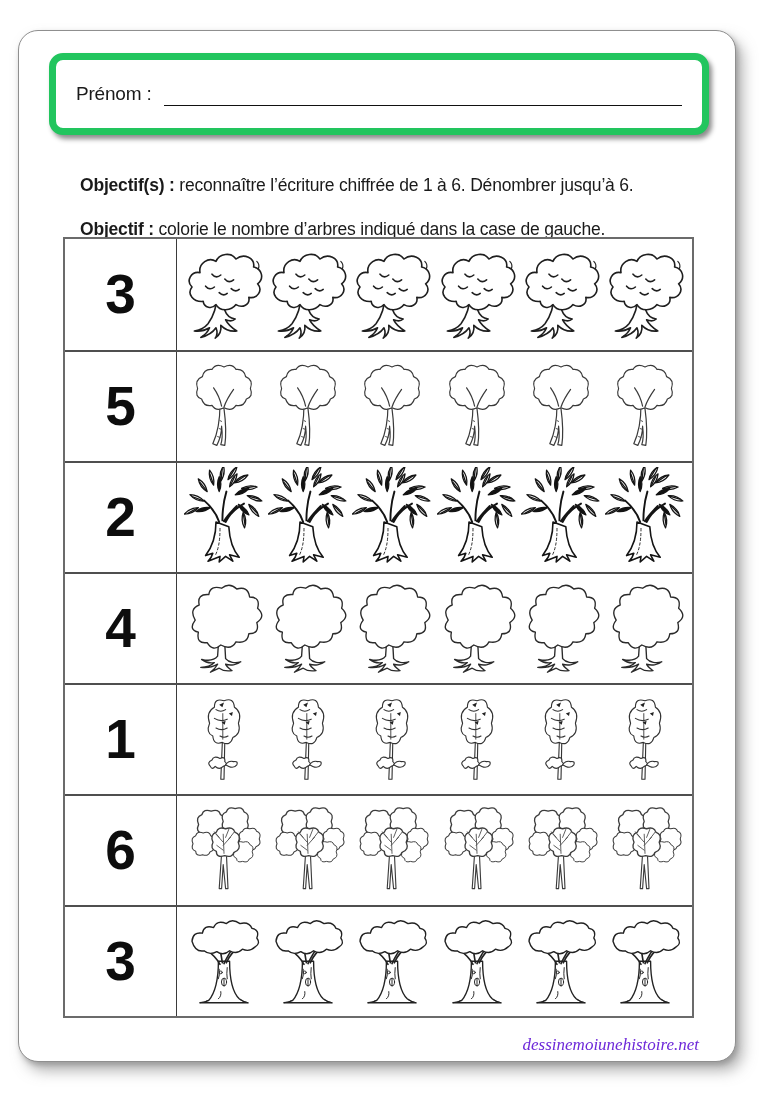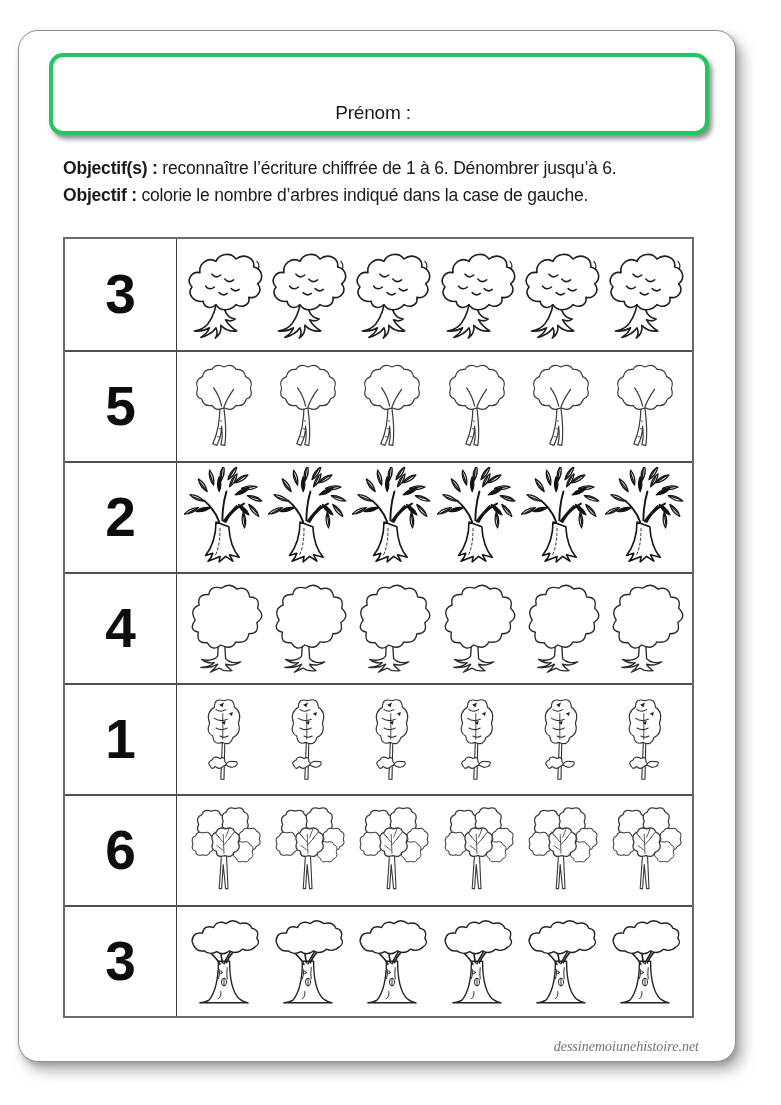--- a/index.html
+++ b/index.html
@@ -8,54 +8,54 @@
     font-family:"Liberation Sans",sans-serif;color:#1a1a1a;
     position:relative;overflow:hidden;
   }
   .sheet{
     position:absolute;left:18px;top:30px;width:716px;height:1030px;
     background:#fff;border:1.5px solid #8f8f8f;border-radius:20px;
     box-shadow:7px 9px 14px rgba(110,110,110,.5), 2px 3px 5px rgba(90,90,90,.35);
   }
   .idbox{
     position:absolute;left:30px;top:22px;right:26px;height:82px;
-    border:4px solid #22c55e;border-radius:14px;background:#fff;
+    border:7px solid #22c55e;border-radius:14px;background:#fff;
     box-shadow:3px 4px 5px rgba(0,0,0,.45);
-    display:flex;flex-direction:row;justify-content:space-evenly;
+    display:flex;flex-direction:column;justify-content:space-evenly;
     padding:6px 20px;box-sizing:border-box;
   }
   .idrow{display:flex;align-items:flex-end;gap:12px;font-size:19px;letter-spacing:-.2px;}
   .idlabel{white-space:nowrap;padding-bottom:1px;}
   .writeline{flex:1;border-bottom:1.8px solid #111;height:1.15em;}
   .instructions{
     position:absolute;left:44px;top:124px;width:640px;
     font-size:17.5px;line-height:1.52;letter-spacing:-.2px;
   }
-  .instr{margin:0;}
+  .instr{margin:17px;}
   .b{font-weight:bold;}
   .extable{
     position:absolute;left:44px;top:206px;width:631px;
     border:2.5px solid #6b6b6b;box-sizing:border-box;background:#fff;
   }
   .trow{display:flex;height:111px;box-sizing:border-box;}
   .trow + .trow{border-top:2px solid #4f4f4f;}
   .numcell{
     width:112px;flex:0 0 112px;border-right:1.8px solid #3b3b3b;
     display:flex;align-items:center;justify-content:center;box-sizing:border-box;
   }
   .num{font-size:55px;font-weight:bold;color:#0d0d0d;line-height:1;}
   .treecell{
     flex:1;display:flex;align-items:center;justify-content:space-evenly;
     padding:2px 3px;overflow:hidden;
   }
   .tree{width:80px;height:102px;flex:0 0 auto;}
   .footer{
     position:absolute;right:36px;bottom:6px;
     font-family:"Liberation Serif",serif;font-style:italic;
-    font-size:14px;color:#737373;
+    font-size:17px;color:#6d28d9;
   }
   .defs-holder{position:absolute;width:0;height:0;overflow:hidden;}
 </style>
 </head>
 <body>
 
 <div class="sheet">
 
   <div class="idbox">
     <div class="idrow">

